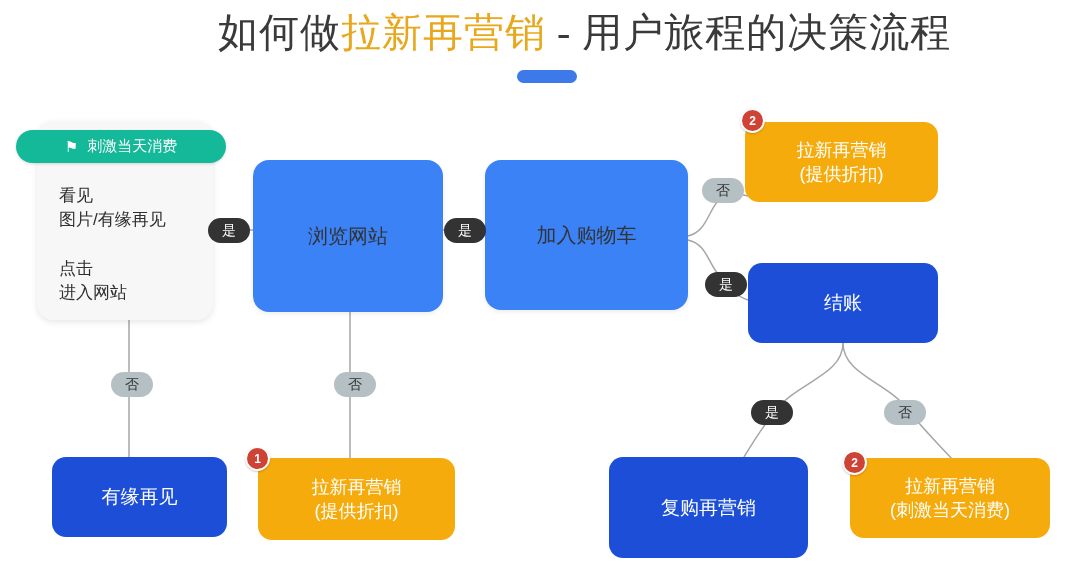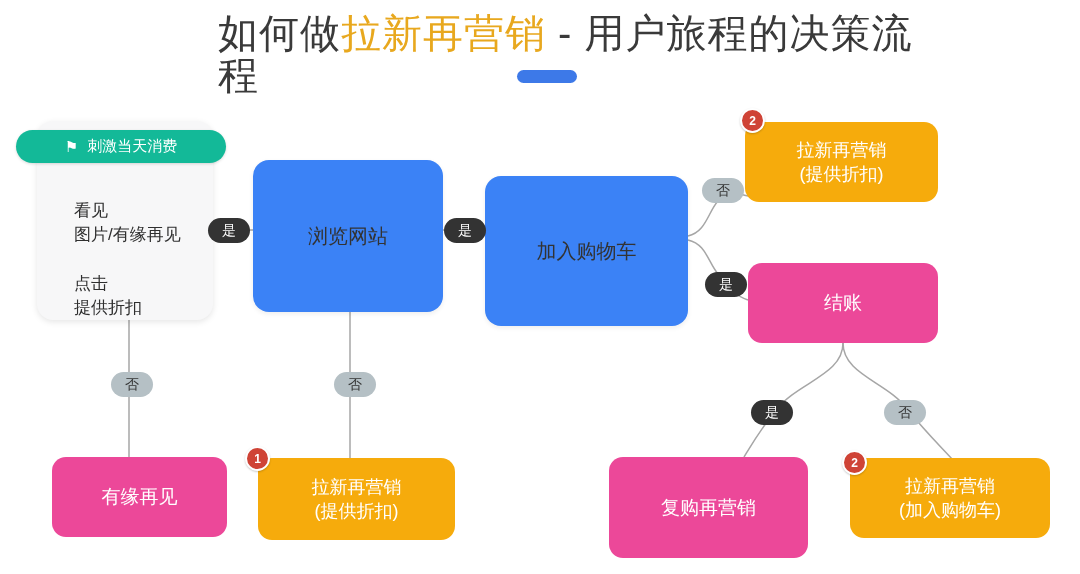--- a/index.html
+++ b/index.html
@@ -3,45 +3,45 @@
 <meta charset="utf-8">
 <style>
   html,body { margin:0; padding:0; background:#ffffff; }
   .canvas {
     position:relative; width:1080px; height:574px; overflow:hidden;
     background:#ffffff; font-family:"Liberation Sans", sans-serif;
   }
   
   .title {
     position:absolute; left:218px; top:12px; width:735px;
-    font-family:Liberation Sans, sans-serif;
+    font-family:Liberation Serif, serif;
     font-size:40px; line-height:42px; color:#3a3a3a; letter-spacing:1px;
   }
   .title .hl { color:#e8a81e; }
   .title-dash {
     position:absolute; left:517px; top:70px; width:60px; height:13px;
     border-radius:7px; background:#3d79e8;
   }
   
   svg.wires { position:absolute; left:0; top:0; }
   svg.wires path { stroke:#a6a6a6; stroke-width:1.5; fill:none; }
   
   .node { position:absolute; box-sizing:border-box; display:flex;
           align-items:center; justify-content:center; text-align:center; }
   .node-light { background:#3b82f6; border-radius:16px; color:#333;
                 font-size:20px; box-shadow:0 2px 5px rgba(0,0,0,0.07); }
   .node-start { background:#f7f7f8; border-radius:16px;
                 box-shadow:0 2px 6px rgba(0,0,0,0.10);
                 align-items:flex-start; justify-content:flex-start; }
-  .node-gray { background:#ec4899; border-radius:14px; color:#fff; font-size:19px; }
+  .node-gray { background:#1d4ed8; border-radius:14px; color:#fff; font-size:19px; }
   .node-orange { background:#f6ab0c; border-radius:14px; color:#fff;
                  font-size:18px; line-height:24px; }
   .start-text { padding:62px 0 0 21px; text-align:left; font-size:17px;
                 line-height:24px; color:#2f2f2f; }
-  .start-text p { margin:16px; }
+  .start-text p { margin:1px; }
   .start-text p + p { margin-top:25px; }
   .banner {
     position:absolute; left:16px; top:130px; width:210px; height:33px;
     border-radius:17px; background:#13b998; color:#fff; font-size:15px;
     display:flex; align-items:center; justify-content:center; gap:9px;
     box-shadow:0 1px 3px rgba(0,0,0,0.15);
   }
   .banner .flag { font-size:15px; line-height:1; }
   
   .pill { position:absolute; width:42px; height:25px; border-radius:13px;
@@ -78,34 +78,34 @@
   </svg>
 
   <div class="node node-start" style="left:37px; top:121px; width:176px; height:199px;">
     <div class="start-text">
       <p>
         <span>看见</span><br>
         <span>图片/有缘再见</span>
       </p>
       <p>
         <span>点击</span><br>
-        <span>提供折扣</span>
+        <span>进入网站</span>
       </p>
     </div>
   </div>
   <div class="banner">
     <span class="flag">⚑</span>
     <span>刺激当天消费</span>
   </div>
 
   <div class="node node-light" style="left:253px; top:160px; width:190px; height:152px;">
     <span>浏览网站</span>
   </div>
 
-  <div class="node node-light" style="left:485px; top:176px; width:203px; height:150px;">
+  <div class="node node-light" style="left:485px; top:160px; width:203px; height:150px;">
     <span>加入购物车</span>
   </div>
 
   <div class="node node-gray" style="left:748px; top:263px; width:190px; height:80px;">
     <span>结账</span>
   </div>
 
   <div class="node node-gray" style="left:52px; top:457px; width:175px; height:80px;">
     <span>有缘再见</span>
   </div>
@@ -130,21 +130,21 @@
     <span>2</span>
   </div>
 
   <div class="node node-gray" style="left:609px; top:457px; width:199px; height:101px;">
     <span>复购再营销</span>
   </div>
 
   <div class="node node-orange" style="left:850px; top:458px; width:200px; height:80px;">
     <span>
       <span>拉新再营销</span><br>
-      <span>(加入购物车)</span>
+      <span>(刺激当天消费)</span>
     </span>
   </div>
   <div class="badge" style="left:842px; top:450px;">
     <span>2</span>
   </div>
 
   <div class="pill pill-dark" style="left:208px; top:218px;">
     <span>是</span>
   </div>
   <div class="pill pill-dark" style="left:444px; top:218px;">

